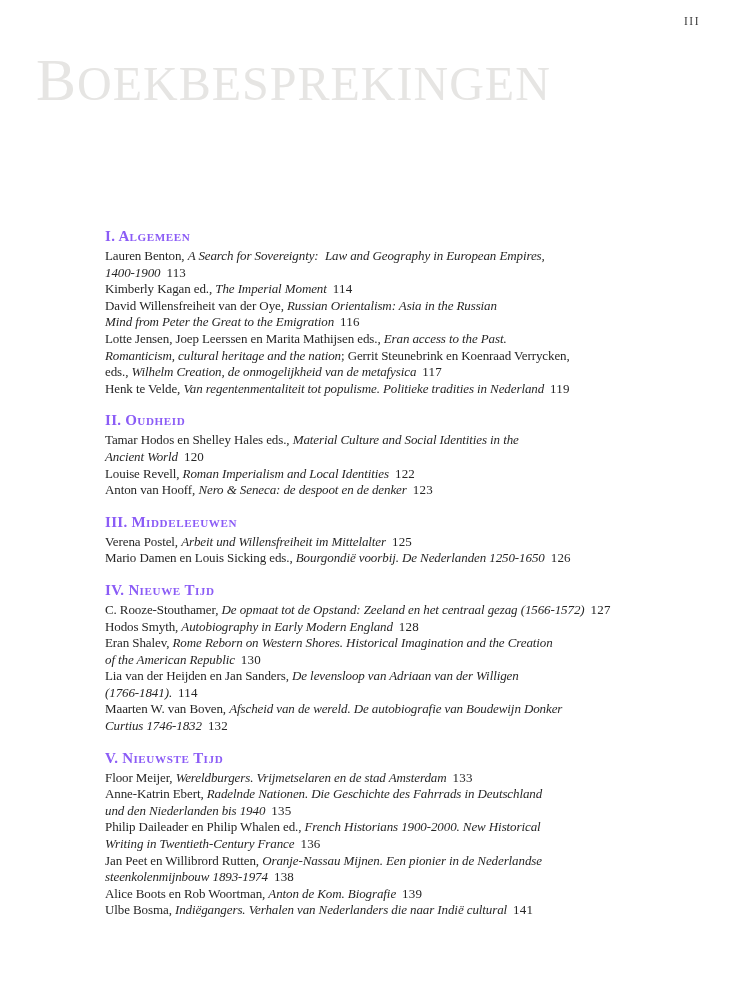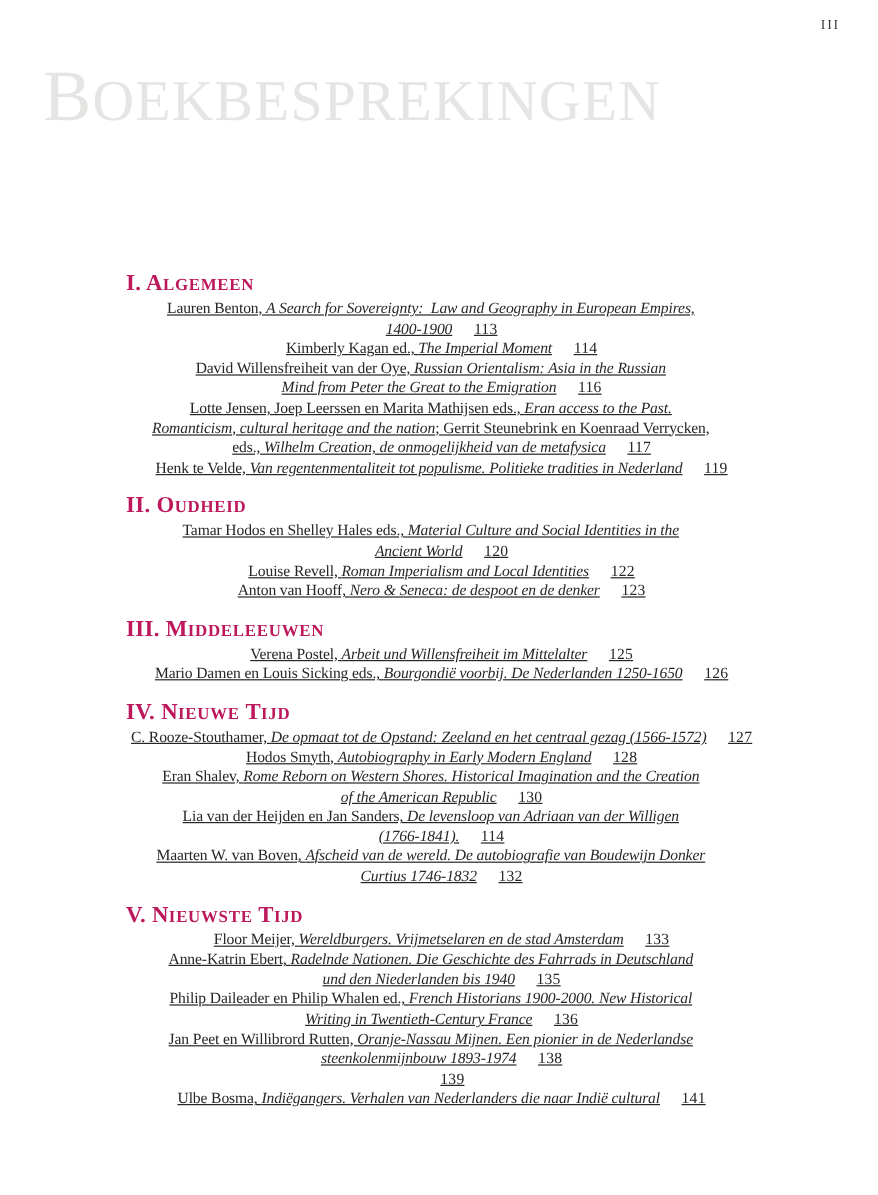--- a/index.html
+++ b/index.html
@@ -27,32 +27,32 @@
     text-align: center;
   }
   .doc-title .sc { font-size: 0.8em; }
   .toc {
     position: absolute; left: 105px; top: 227px; width: 526px;
   }
   .toc-section { margin-top: 14px; }
   .toc-section:first-child { margin-top: 0; }
   .section-heading {
     margin: 0; padding: 0 0 1px 0;
-    font-size: 19px; line-height: 19px;
+    font-size: 15px; line-height: 19px;
     font-weight: 700; letter-spacing: 0.3px;
-    color: #be185d;
+    color: #8b5cf6;
   }
   .section-heading .sc { font-size: 0.74em; letter-spacing: 0.6px; }
   .toc-line {
-    display: flex; justify-content: center; align-items: baseline;
-    font-size: 13px; line-height: 16.6px; text-decoration: underline;
+    display: flex; justify-content: flex-start; align-items: baseline;
+    font-size: 13px; line-height: 16.6px;
   }
   .line-text { white-space: pre; letter-spacing: -0.1px; }
   .seg.italic { font-style: italic; }
-  .line-page { margin-left: 18px; flex: none; letter-spacing: 0.2px; }
+  .line-page { margin-left: 6px; flex: none; letter-spacing: 0.2px; }
 </style>
 </head>
 <body style="--title-color: #e6e5e3; --ink: #262626;">
 
 <div class="page-root">
   <div class="folio">III</div>
   <h1 class="doc-title">B<span class="sc">O</span><span class="sc">E</span><span class="sc">K</span><span class="sc">B</span><span class="sc">E</span><span class="sc">S</span><span class="sc">P</span><span class="sc">R</span><span class="sc">E</span><span class="sc">K</span><span class="sc">I</span><span class="sc">N</span><span class="sc">G</span><span class="sc">E</span><span class="sc">N</span></h1>
   <main class="toc" id="toc">
       <section class="toc-section">
         <h2 class="section-heading">I. A<span class="sc">L</span><span class="sc">G</span><span class="sc">E</span><span class="sc">M</span><span class="sc">E</span><span class="sc">E</span><span class="sc">N</span></h2>
@@ -182,20 +182,21 @@
         </div>
         <div class="toc-line">
           <span class="line-text"><span class="seg roman">Jan Peet en Willibrord Rutten, </span><span class="seg italic">Oranje-Nassau Mijnen. Een pionier in de Nederlandse</span></span>
           <span class="line-page"></span>
         </div>
         <div class="toc-line">
           <span class="line-text"><span class="seg italic">steenkolenmijnbouw 1893-1974</span></span>
           <span class="line-page">138</span>
         </div>
         <div class="toc-line">
+          <span class="line-text"><span class="seg roman">Alice Boots en Rob Woortman, </span><span class="seg italic">Anton de Kom. Biografie</span></span>
           <span class="line-page">139</span>
         </div>
         <div class="toc-line">
           <span class="line-text"><span class="seg roman">Ulbe Bosma, </span><span class="seg italic">Indiëgangers. Verhalen van Nederlanders die naar Indië cultural</span></span>
           <span class="line-page">141</span>
         </div>
       </section>
     </main>
 </div>
 

